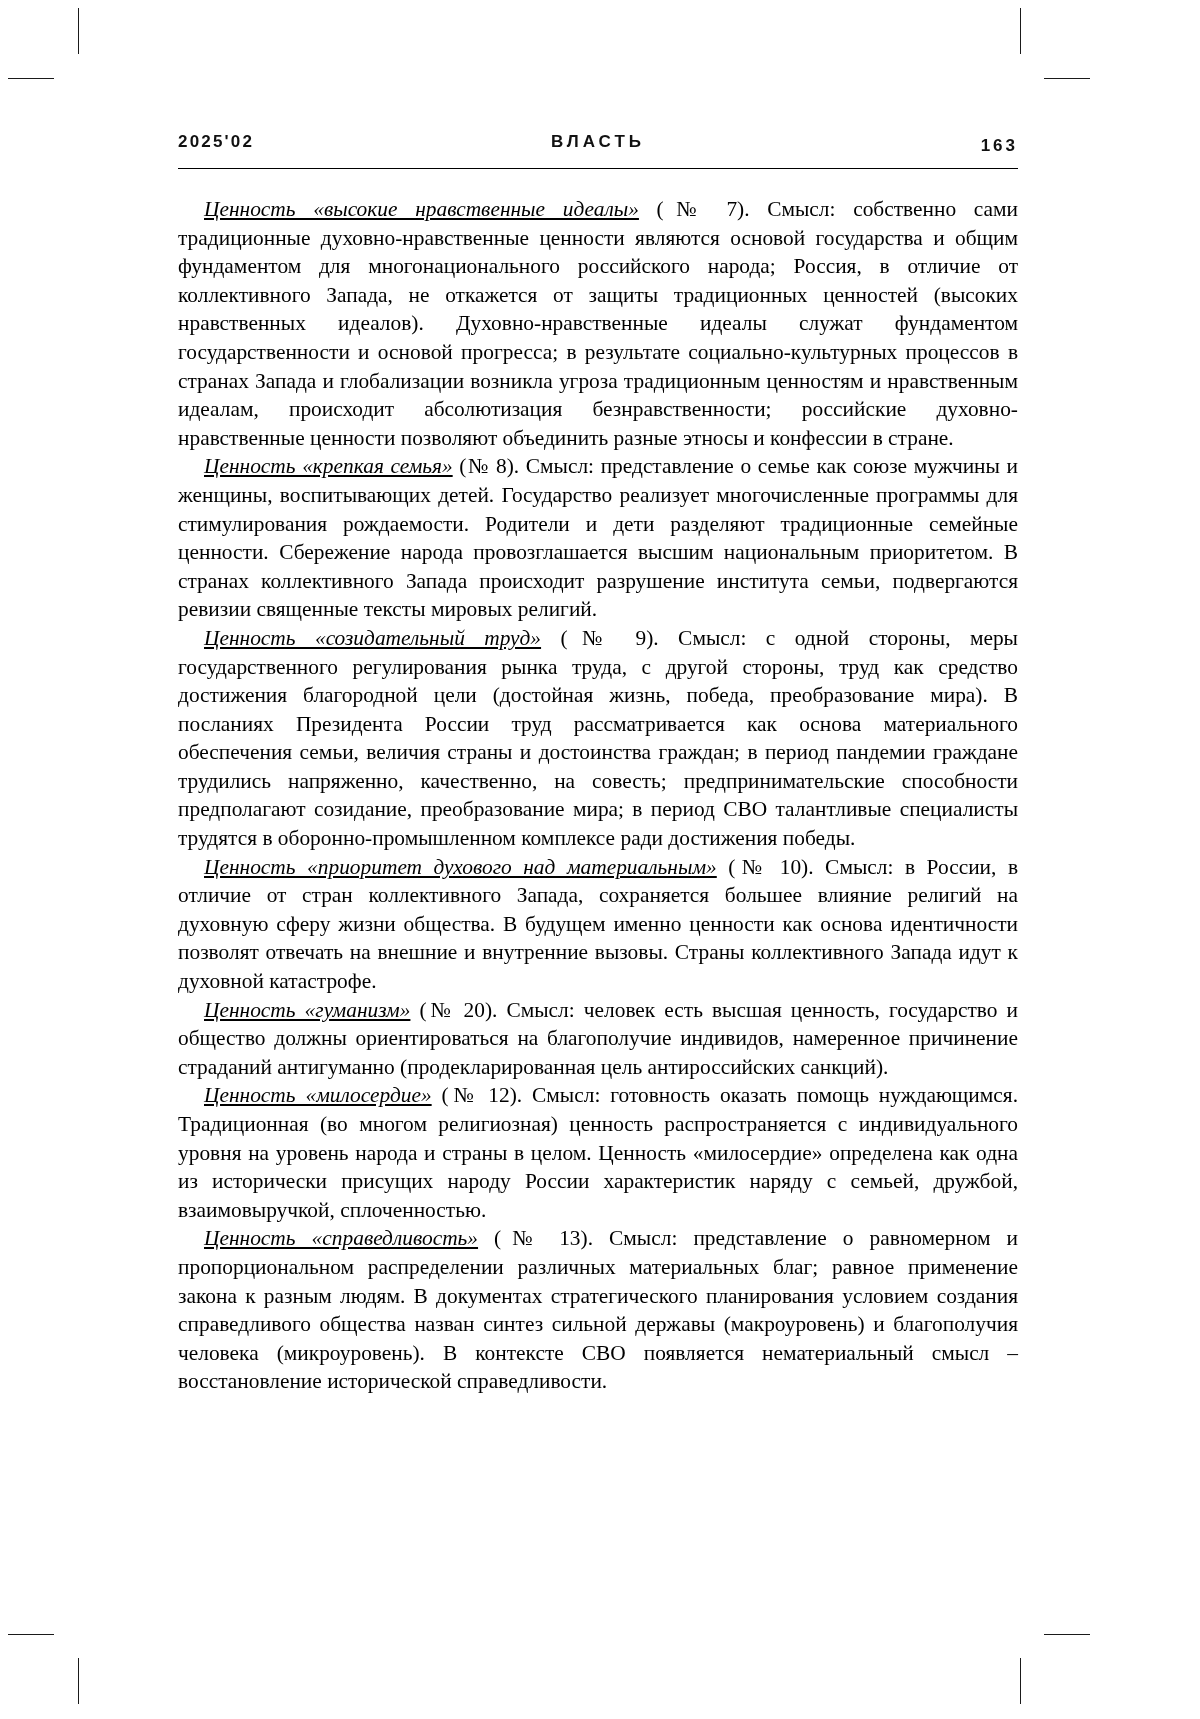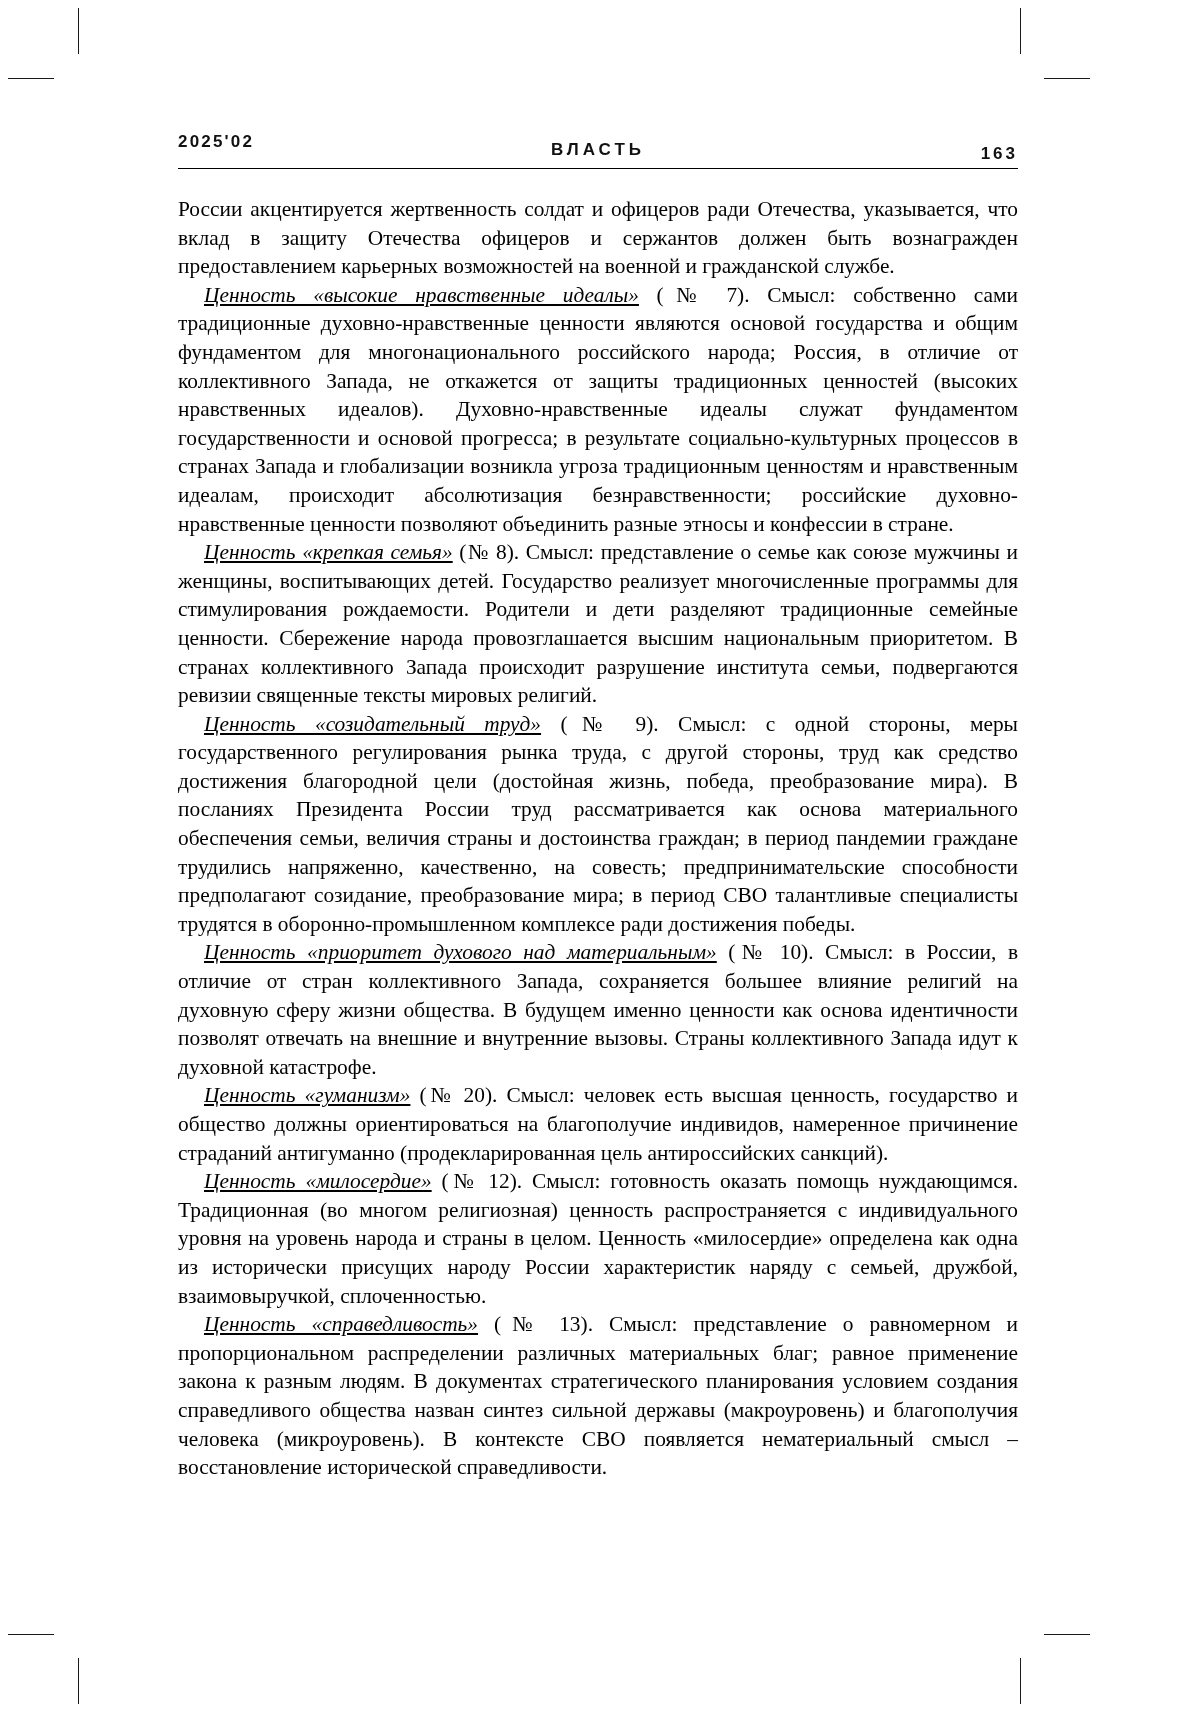--- a/index.html
+++ b/index.html
@@ -51,27 +51,27 @@
   }
   .runhead .left {
     position: absolute;
     left: 0;
     top: 0;
   }
   .runhead .center {
     position: absolute;
     left: 50%;
     transform: translateX(-50%);
-    top: 8px;
+    top: 0;
     letter-spacing: 4px;
   }
   .runhead .right {
     position: absolute;
     right: 0;
-    top: 12px;
+    top: 4px;
     letter-spacing: 3px;
   }
   .rule {
     border-bottom: 1.6px solid #000;
     margin-top: 2px;
     margin-bottom: 26px;
     width: 100%;
   }
 
   
@@ -112,21 +112,20 @@
 
     <div class="runhead">
       <span class="left">2025'02</span>
       <span class="center">ВЛАСТЬ</span>
       <span class="right">163</span>
     </div>
     <div class="rule"></div>
 
     <div class="body-text">
 
-      <p class="first"><span>России акцентируется жертвенность солдат и офицеров ради Отечества, указывается, что вклад в защиту Отечества офицеров и сержантов должен быть вознагражден предоставлением карьерных возможностей на военной и гражданской службе.</span></p>
 
       <p class="indent"><span class="it">Ценность «высокие нравственные идеалы»</span><span> (№ 7). Смысл: собственно сами традиционные духовно-нравственные ценности являются основой государства и общим фундаментом для многонационального российского народа; Россия, в отличие от коллективного Запада, не откажется от защиты традиционных ценностей (высоких нравственных идеалов). Духовно-нравственные идеалы служат фундаментом государственности и основой прогресса; в результате социально-культурных процессов в странах Запада и глобализации возникла угроза традиционным ценностям и нравственным идеалам, происходит абсолютизация безнравственности; российские духовно-нравственные ценности позволяют объединить разные этносы и конфессии в стране.</span></p>
 
       <p class="indent"><span class="it">Ценность «крепкая семья»</span><span> (№ 8). Смысл: представление о семье как союзе мужчины и женщины, воспитывающих детей. Государство реализует многочисленные программы для стимулирования рождаемости. Родители и дети разделяют традиционные семейные ценности. Сбережение народа провозглашается высшим национальным приоритетом. В странах коллективного Запада происходит разрушение института семьи, подвергаются ревизии священные тексты мировых религий.</span></p>
 
       <p class="indent"><span class="it">Ценность «созидательный труд»</span><span> (№ 9). Смысл: с одной стороны, меры государственного регулирования рынка труда, с другой стороны, труд как средство достижения благородной цели (достойная жизнь, победа, преобразование мира). В посланиях Президента России труд рассматривается как основа материального обеспечения семьи, величия страны и достоинства граждан; в период пандемии граждане трудились напряженно, качественно, на совесть; предпринимательские способности предполагают созидание, преобразование мира; в период СВО талантливые специалисты трудятся в оборонно-промышленном комплексе ради достижения победы.</span></p>
 
       <p class="indent"><span class="it">Ценность «приоритет духового над материальным»</span><span> (№ 10). Смысл: в России, в отличие от стран коллективного Запада, сохраняется большее влияние религий на духовную сферу жизни общества. В будущем именно ценности как основа идентичности позволят отвечать на внешние и внутренние вызовы. Страны коллективного Запада идут к духовной катастрофе.</span></p>
 
       <p class="indent"><span class="it">Ценность «гуманизм»</span><span> (№ 20). Смысл: человек есть высшая ценность, государство и общество должны ориентироваться на благополучие индивидов, намеренное причинение страданий антигуманно (продекларированная цель антироссийских санкций).</span></p>

